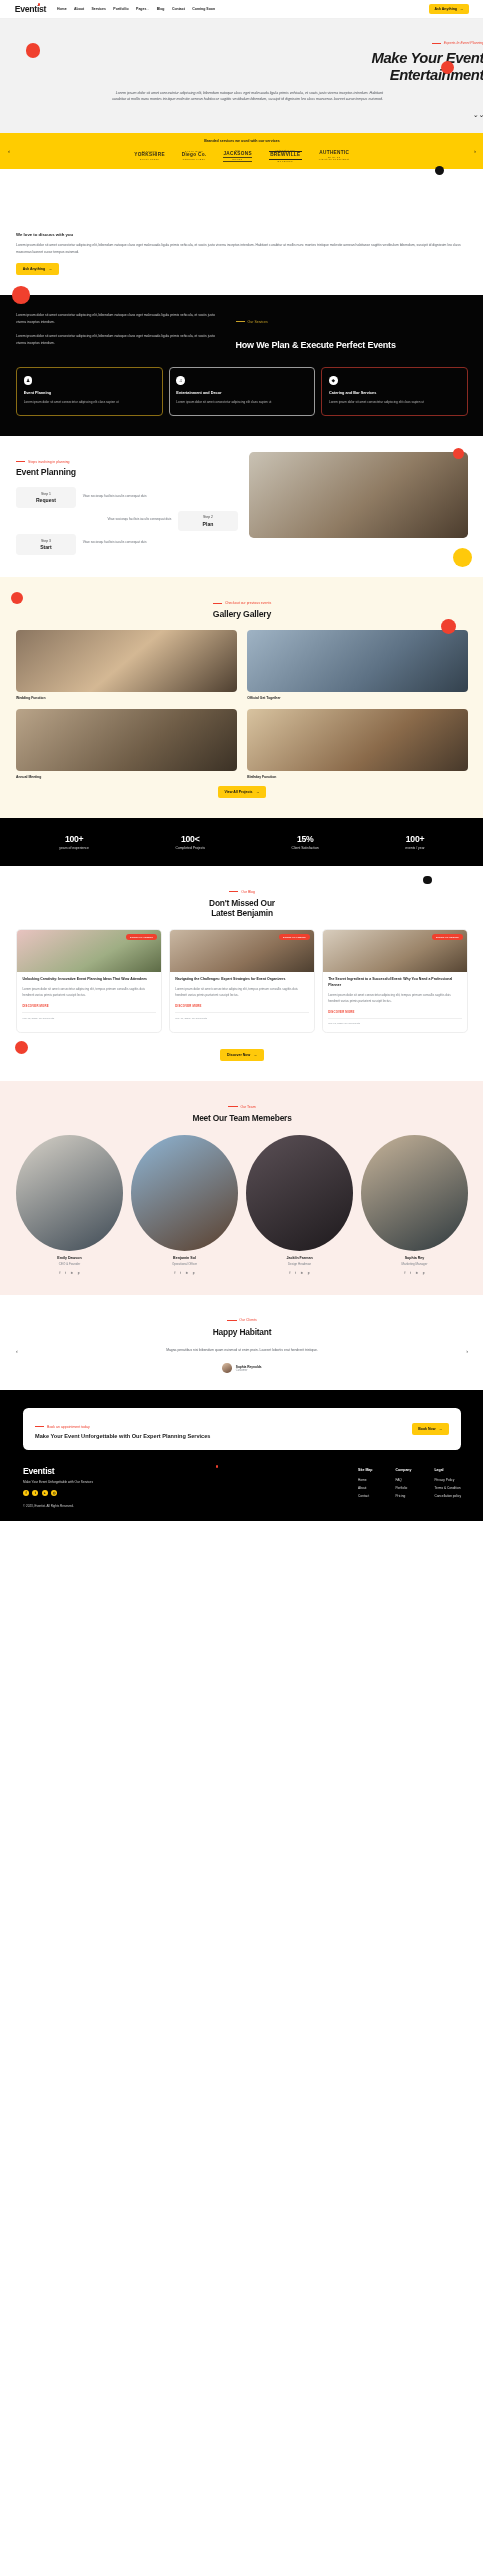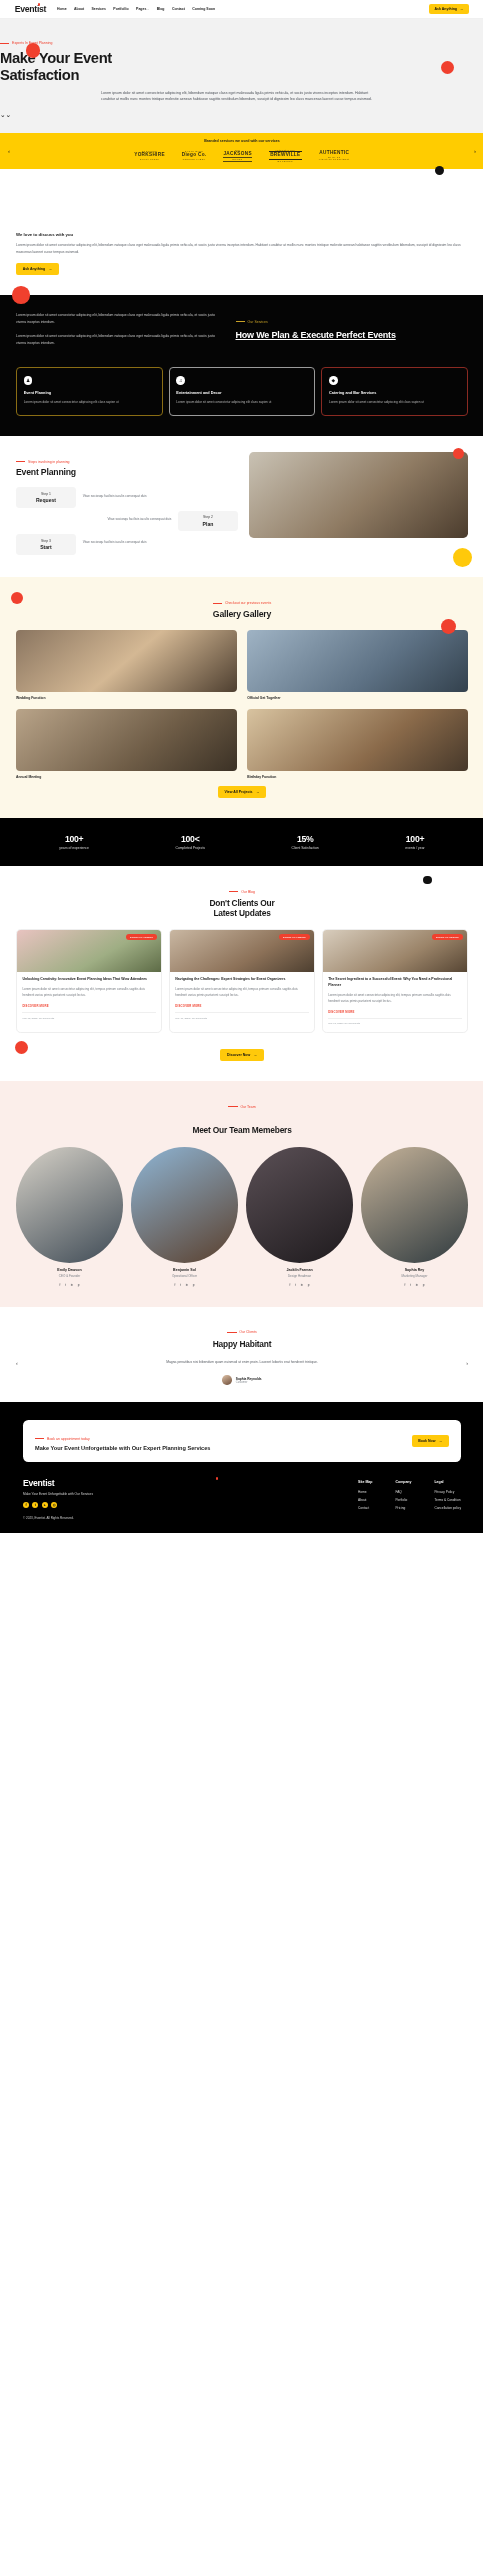--- a/index.html
+++ b/index.html
@@ -25,22 +25,23 @@
   .nav a { font-size:3.5px; color:#222; text-decoration:none; font-weight:600; white-space:nowrap;}
   .nav .caret { font-size:2.7px; margin-left:0.7px; color:#777; }
   .cta-top {
     margin-left:auto; background:#ffc90b; color:#111; font-size:3.5px;
     font-weight:700; padding:3.4px 6px; border-radius:2px; border:none;
     display:flex; align-items:center; gap:2.7px; cursor:pointer;
   }
 
   
   .hero {
-    background:#f2f2f2; padding:14.8px 0 16px; text-align:left; position:relative;
+    background:#f2f2f2; padding:14.8px 0 16px; text-align:right; position:relative;
     overflow:hidden;
+    font-style:italic;
   }
   .eyebrow { font-size:3.5px; color:#f0402e; display:inline-flex; align-items:center; gap:2.7px; }
   .eyebrow::before { content:""; width:9.4px; height:0.7px; background:#f0402e; display:inline-block; }
   .eyebrow.c-yellow { color:#c9a227; }
   .eyebrow.c-yellow::before { background:#c9a227; }
   .hero h1 {
     font-size:14.8px; line-height:1.12; font-weight:700; letter-spacing:-0.4px;
     margin:4.7px 0 6px;
   }
   .hero p {
@@ -84,21 +85,21 @@
   }
   .dot-black { position:absolute; width:9.4px; height:9.4px; border-radius:50%; background:#111; right:40px; top:-2.7px; }
   .dot-red-lg { position:absolute; width:17.5px; height:17.5px; border-radius:50%; background:#f0402e; left:12px; bottom:-9.4px; }
 
   
   .services { background:#050505; color:#fff; padding:17.5px 16px 20px; }
   .svc-top { display:flex; gap:17.5px; }
   .svc-copy { width:202px; }
   .svc-copy p { font-size:3.4px; line-height:2.1; color:#c9c9c9; margin-bottom:6.7px; }
   .svc-head { flex:1; }
-  .svc-head h2 { font-size:9px; line-height:1.18; font-weight:700; margin-top:6px; letter-spacing:-0.2px;text-decoration:underline; }
+  .svc-head h2 { font-size:9px; line-height:1.18; font-weight:700; margin-top:16px; letter-spacing:-0.2px; }
   .svc-cards { display:flex; gap:6px; margin-top:13.4px; }
   .svc-card { flex:1; border-radius:4px; padding:7.4px 6.7px 9.4px; }
   .svc-card.y { border:0.7px solid #8a6d14; }
   .svc-card.w { border:0.7px solid #9a9a9a; }
   .svc-card.r { border:0.7px solid #8a2a22; }
   .svc-icon {
     width:8.7px; height:8.7px; border-radius:50%; background:#fff; color:#111;
     display:flex; align-items:center; justify-content:center; font-size:4.7px; margin-bottom:6px;
   }
   .svc-card h4 { font-size:3.8px; font-weight:700; margin-bottom:4.7px; }
@@ -149,21 +150,21 @@
   .bbody h4 { font-size:3.5px; line-height:1.65; font-weight:700; margin-bottom:4px; }
   .bbody p { font-size:3px; line-height:1.95; color:#74797f; margin-bottom:5.4px; }
   .bmore { font-size:2.8px; font-weight:700; color:#f0402e; letter-spacing:0.2px; }
   .bmeta { font-size:2.4px; color:#9aa0a6; border-top:0.7px solid #efefef; padding-top:3.4px; margin-top:4px; }
   .blog-b1 { position:absolute; width:8.7px; height:8.7px; border-radius:50%; background:#111; right:52px; top:9.4px; }
   .blog-b2 { position:absolute; width:13.4px; height:13.4px; border-radius:50%; background:#f0402e; left:14.8px; bottom:27px; }
   .btn-center { margin-top:9.4px; }
 
   
   .team { background:#fbeeea; padding:16px 16px 20px; text-align:center; }
-  .team h2 { font-size:8.4px; font-weight:700; margin:16px 0 12px; letter-spacing:-0.2px; }
+  .team h2 { font-size:8.4px; font-weight:700; margin:4px 0 12px; letter-spacing:-0.2px; }
   .team-grid { display:flex; gap:8px; justify-content:space-between; }
   .tmember { flex:1; }
   .tavatar { width:100%; aspect-ratio:1/1.08; border-radius:50%; background-size:cover; background-position:center; }
   .tname { font-size:3.6px; font-weight:700; margin-top:5.4px; }
   .trole { font-size:3px; color:#7d8289; margin-top:2px; }
   .tsocial { display:flex; gap:4.7px; justify-content:center; margin-top:4.7px; font-size:3.1px; color:#3a3f45; }
 
   
   .testi { padding:16px 16px 17.5px; text-align:center; position:relative; }
   .testi h2 { font-size:8.4px; font-weight:700; margin:4px 0 10.7px; letter-spacing:-0.2px; }
@@ -228,21 +229,21 @@
       <span>→</span>
     </button>
   </div>
 
   <div class="hero">
     <div class="blob b1"></div>
     <div class="blob b2"></div>
     <div class="eyebrow">Experts In Event Planning</div>
     <h1>
       <span>Make Your Event</span><br>
-      <span>Satisfaction</span>
+      <span>Entertainment</span>
     </h1>
     <p>Lorem ipsum dolor sit amet consectetur adipiscing elit, bibendum natoque class eget malesuada ligula primis vehicula, et sociis justo viverra inceptos interdum. Habitant curabitur at mollis nunc montes tristique molestie aenean habitasse sagittis vestibulum bibendum, suscipit id dignissim leo class maecenas laoreet curae tempus euismod.</p>
     <div class="scroll-arrow">⌄⌄</div>
   </div>
 
   <div class="brands">
     <div class="bt">Branded services we used with our services</div>
     <div class="arrow-nav l">‹</div>
     <div class="arrow-nav r">›</div>
     <div class="brand-row">
@@ -399,22 +400,22 @@
       <div class="num">100+</div>
       <div class="lbl">events / year</div>
     </div>
   </div>
 
   <div class="blog">
     <div class="blog-b1"></div>
     <div class="blog-b2"></div>
     <div class="eyebrow">Our Blog</div>
     <h2>
-      <span>Don't Clients Our</span><br>
-      <span>Latest Updates</span>
+      <span>Don't Missed Our</span><br>
+      <span>Latest Benjamin</span>
     </h2>
     <div class="blog-grid">
       <div class="bcard">
         <div class="bimg" style="background:linear-gradient(150deg,#e8c3c0,#9fae84 60%,#5d6b46);">
           <div class="btag">EVENT PLANNING</div>
         </div>
         <div class="bbody">
           <h4>Unlocking Creativity: Innovative Event Planning Ideas That Wow Attendees</h4>
           <p>Lorem ipsum dolor sit amet consectetur adipiscing elit, tempus primum convallis sagittis duis hendrerit varius primis parturient suscipit lectus.</p>
           <div class="bmore">DISCOVER MORE</div>

